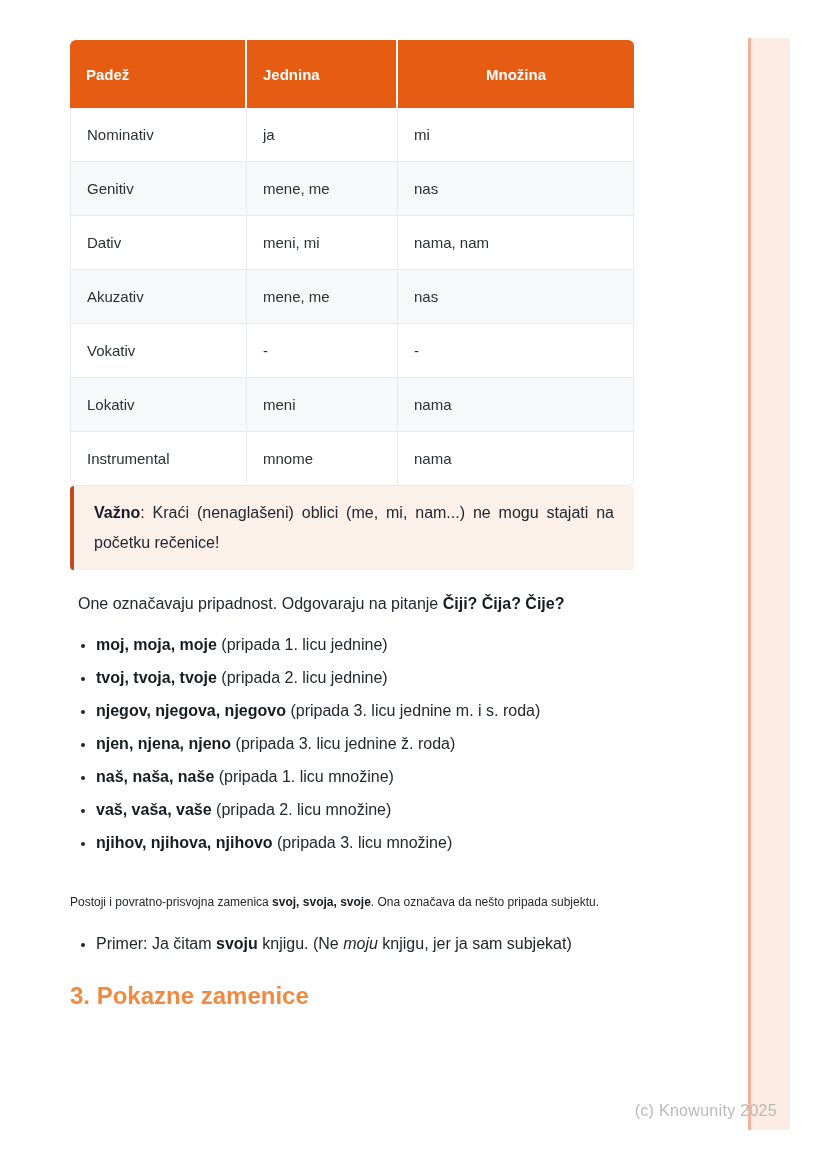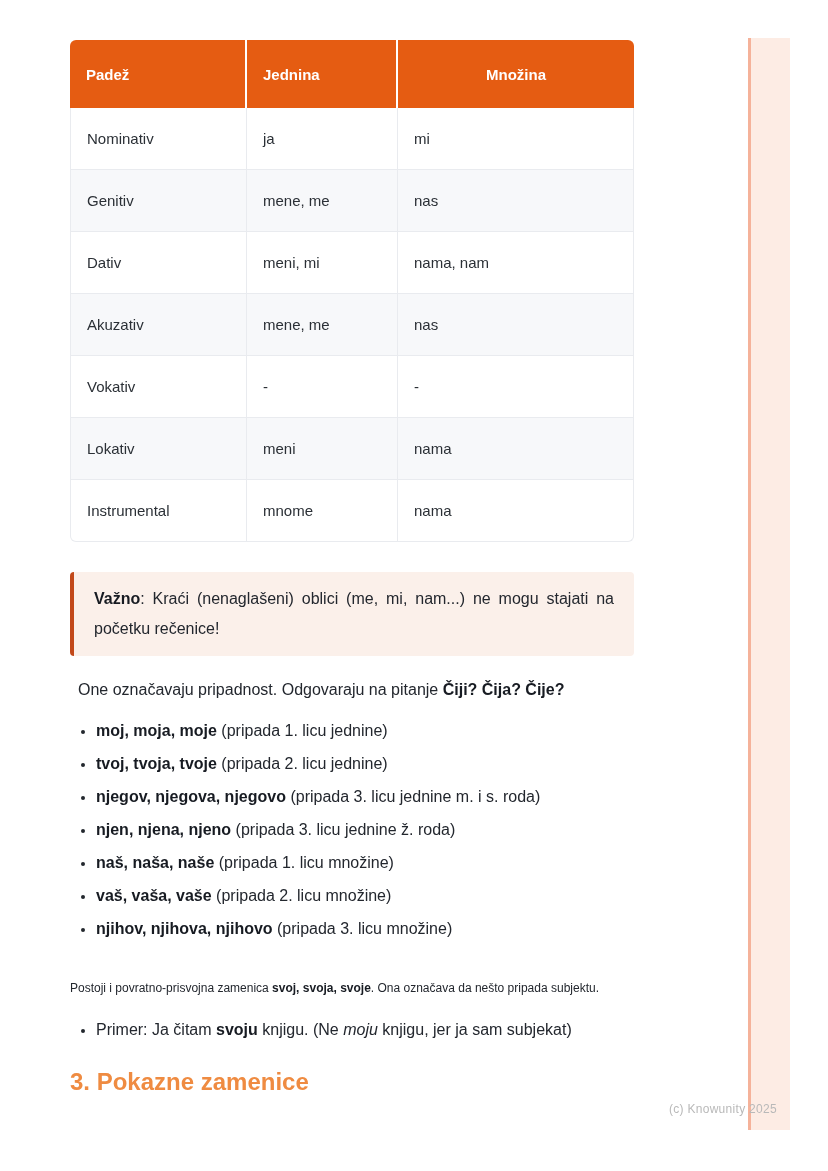--- a/index.html
+++ b/index.html
@@ -48,36 +48,35 @@
     padding: 0 16px;
     height: 68px;
     border-right: 2px solid #ffffff;
     box-sizing: border-box;
   }
   .decl th:last-child { border-right: none; }
   .decl th:first-child { border-top-left-radius: 6px; }
   .decl th:last-child { border-top-right-radius: 6px; text-align: center; }
   .decl td {
     padding: 10px 16px;
-    height: 62px;
+    height: 54px;
     font-size: 15px;
     color: #2b3036;
     background: #ffffff;
     border-bottom: 1px solid #e9ebef;
     border-right: 1px solid #e9ebef;
     box-sizing: border-box;
   }
   .decl td:first-child { border-left: 1px solid #e9ebef; }
   .decl tbody tr:nth-child(even) td { background: #f7f8fa; }
   .decl tbody tr:last-child td:first-child { border-bottom-left-radius: 6px; }
   .decl tbody tr:last-child td:last-child { border-bottom-right-radius: 6px; }
 
   
   .callout {
-    margin-top: 30px;
     background: #fbf0ea;
     border-left: 4px solid #c2491a;
     border-radius: 4px;
     padding: 12px 20px;
     font-size: 16px;
     line-height: 30px;
     text-align: justify;
     color: #23272e;
     box-sizing: border-box;
   }
@@ -112,21 +111,21 @@
     margin-bottom: 12px;
     color: #23272e;
   }
   ul.blist li::marker { color: #23272e; font-size: 14px; }
   strong { color: #171b22; }
 
   .footer {
     position: absolute;
     top: 1102px;
     right: 51px;
-    font-size: 12px;
+    font-size: 16px;
     color: #b9b9b9;
     letter-spacing: 0.3px;
     z-index: 3;
   }
 </style>
 </head>
 <body>
 
 <div class="stripe"></div>
 

